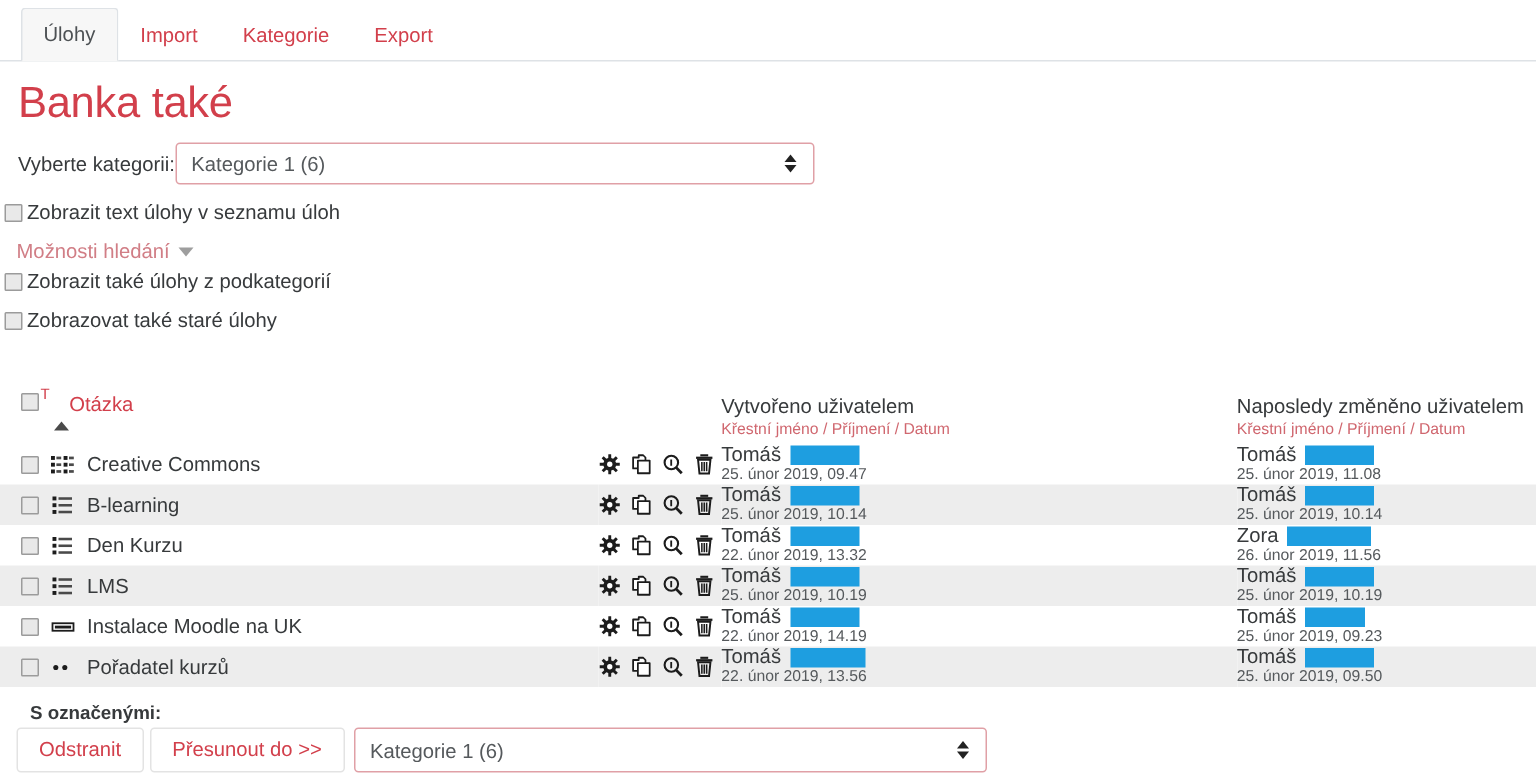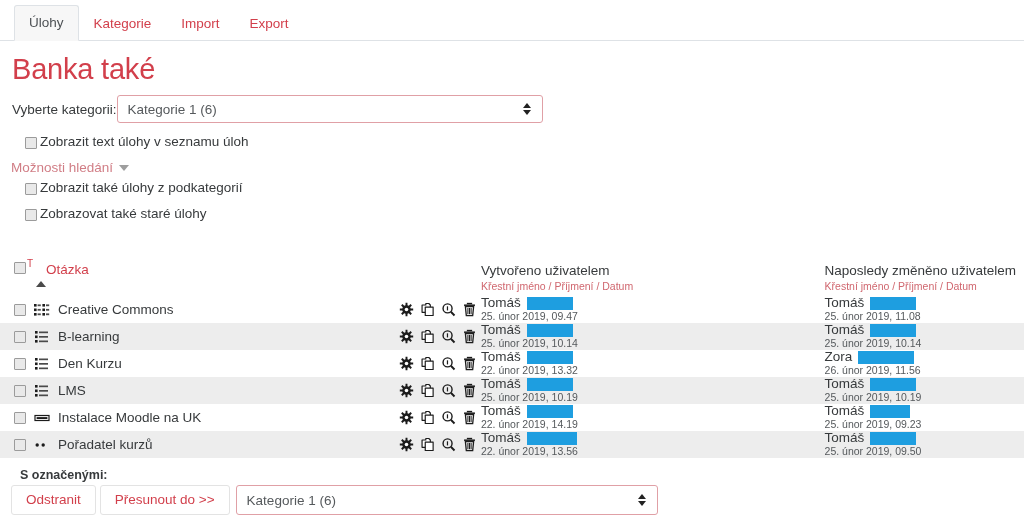--- a/index.html
+++ b/index.html
@@ -73,22 +73,22 @@
     align-items: center; gap: 2px;
   }
   .spin i { display: block; width: 0; height: 0; border-left: 4px solid transparent;
             border-right: 4px solid transparent; }
   .spin i.up { border-bottom: 5px solid #222; }
   .spin i.dn { border-top: 5px solid #222; }
   #cat-select { width: 426px; }
 
   
   .optline {
-    position: absolute; left: 25px;
-    display: flex; align-items: flex-end; gap: 1px;
+    position: absolute; left: 3px;
+    display: flex; align-items: center; gap: 1px;
     font-size: 13.5px; color: #373a3c;
   }
   .cb {
     width: 12px; height: 12px;
     border: 1px solid #9b9b9b;
     background: #e9e9e9;
     display: inline-block;
     flex: none;
     border-radius: 1px;
   }
@@ -197,22 +197,22 @@
   #btn-move { margin-left: 4px; }
   #bulk-select { width: 422px; margin-left: 6px; height: 30px; }
 </style>
 </head>
 <body>
 
 <div class="page">
 
   <div class="tabbar">
     <div class="tab active"><span>Úlohy</span></div>
+    <div class="tab"><span>Import</span></div>
     <div class="tab"><span>Kategorie</span></div>
-    <div class="tab"><span>Import</span></div>
     <div class="tab"><span>Export</span></div>
   </div>
 
   <h1 class="page-title">Banka také</h1>
 
   <div class="cat-row">
     <span class="cat-label">Vyberte kategorii:</span>
     <div class="selectbox" id="cat-select">
       <span class="val">Kategorie 1 (6)</span>
       <span class="spin">

